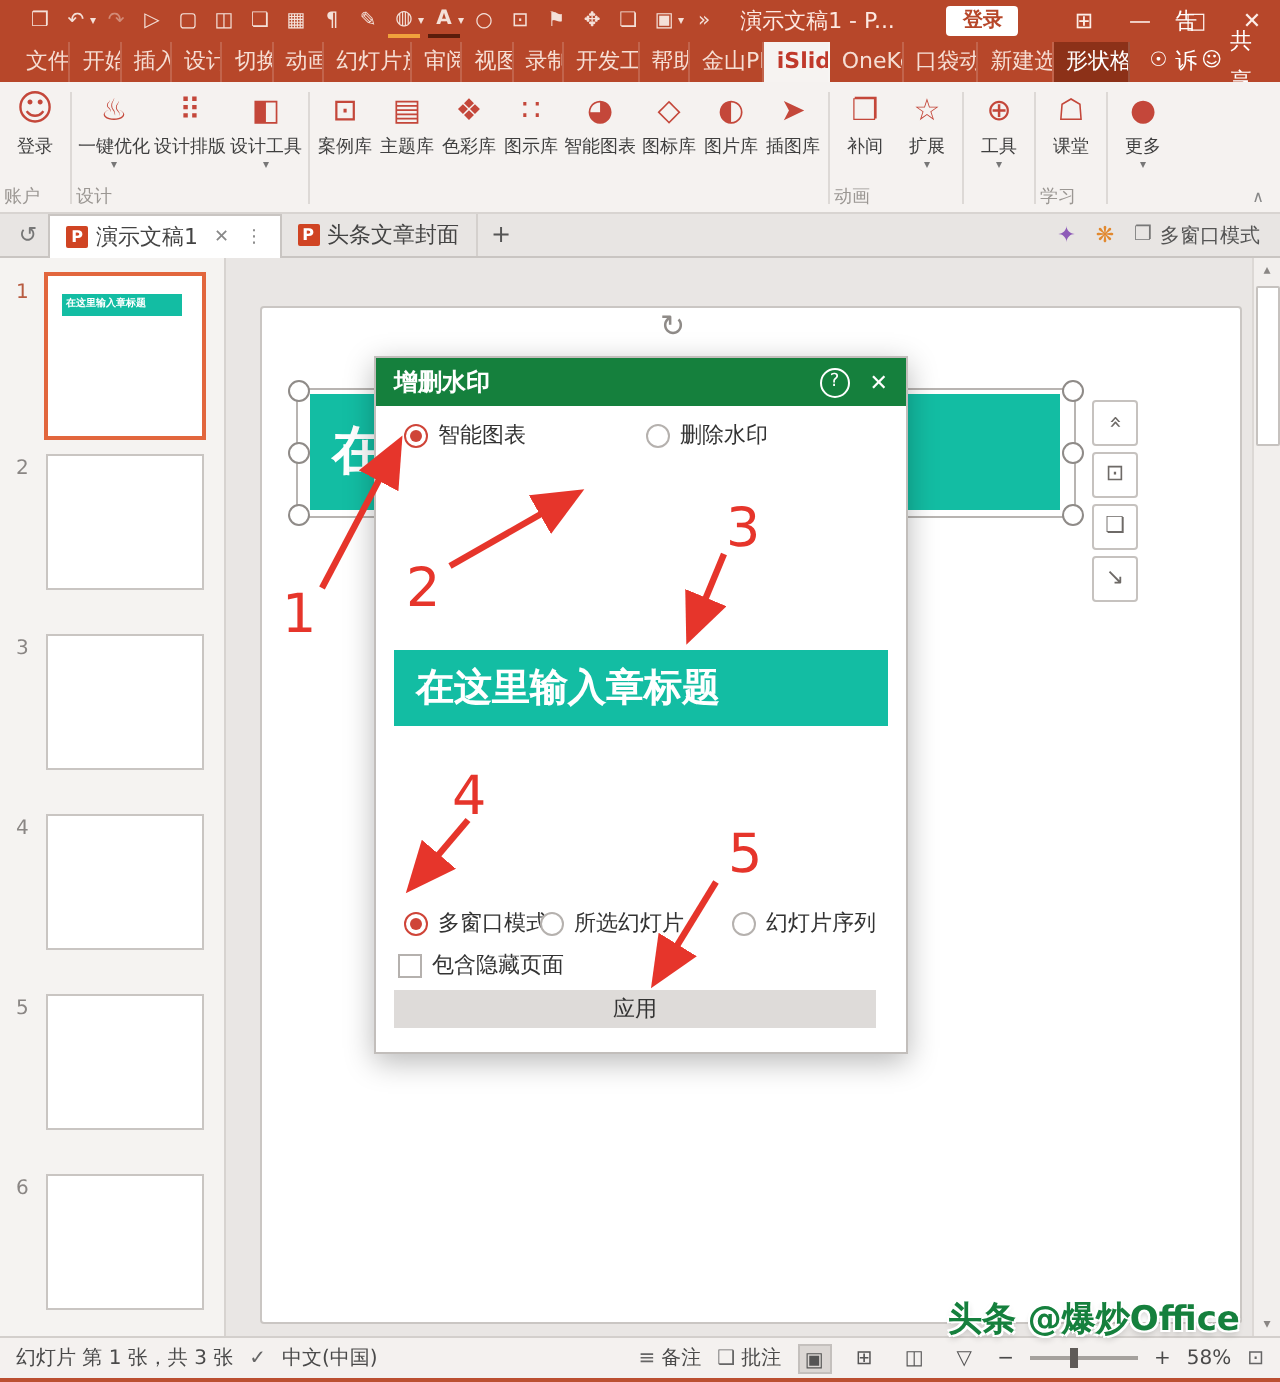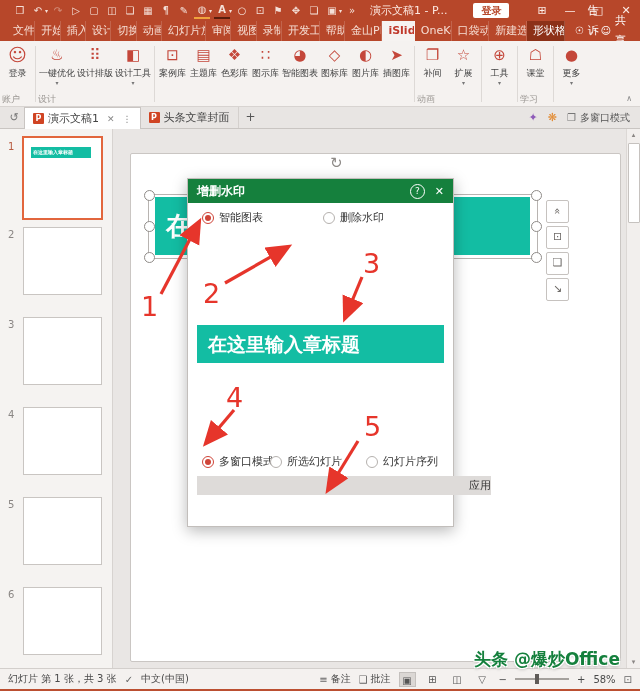--- a/index.html
+++ b/index.html
@@ -83,21 +83,21 @@
   .dlg-title{color:#fff;font-size:12px;font-weight:bold}
   .dlg-help{margin-left:auto;width:13px;height:13px;border:1px solid #fff;border-radius:50%;color:#fff;font-size:9px;line-height:13px;text-align:center}
   .dlg-x{color:#fff;font-size:11px;margin-left:10px}
   .ritem{position:absolute;display:flex;align-items:center;gap:5px;font-size:11px;color:#333}
   .radio{width:10px;height:10px;border-radius:50%;border:1px solid #b5b1ae;background:#fff;position:relative;flex:none}
   .radio.on{border:1px solid #cf4438}
   .radio.on::after{content:"";position:absolute;left:2px;top:2px;width:6px;height:6px;border-radius:50%;background:#cf4438}
   .chk{width:10px;height:10px;border:1px solid #b5b1ae;background:#fff;flex:none}
   .use-btn{position:absolute;left:9px;top:52px;width:247px;height:18px;background:#eae7e5;font-size:11px;color:#333;text-align:center;line-height:18px}
   .prev-banner{position:absolute;left:9px;top:146px;width:236px;height:38px;background:#13bda3;color:#fff;font-weight:bold;font-size:19px;line-height:38px;padding-left:11px;white-space:nowrap;overflow:hidden}
-  .apply-btn{position:absolute;left:9px;top:297px;width:294px;height:19px;background:#dedbd9;font-size:11px;color:#333;text-align:right;line-height:19px}
+  .apply-btn{position:absolute;left:9px;top:316px;width:241px;height:19px;background:#dedbd9;font-size:11px;color:#333;text-align:center;line-height:19px}
 
   .anno{position:absolute;left:0;top:0;width:640px;height:542px;z-index:20;pointer-events:none}
 
   
   .statusbar{height:23px;background:#f4f1ef;border-top:1px solid #d3cfcc;border-bottom:2px solid #bb4f31;display:flex;align-items:center;font-size:10px;color:#4a4a4a;padding:0 8px;gap:8px;flex:none;box-sizing:border-box}
   .sbic{color:#666;font-size:10px}
   .sb-right{margin-left:auto;display:flex;align-items:center;gap:8px}
   .sbitem{display:flex;align-items:center;gap:3px}
   .viewbtn{width:17px;height:15px;text-align:center;line-height:15px;font-size:10px;color:#555;box-sizing:border-box}
   .viewbtn.active{background:#dbd7d4;border:1px solid #c4c0bd}

